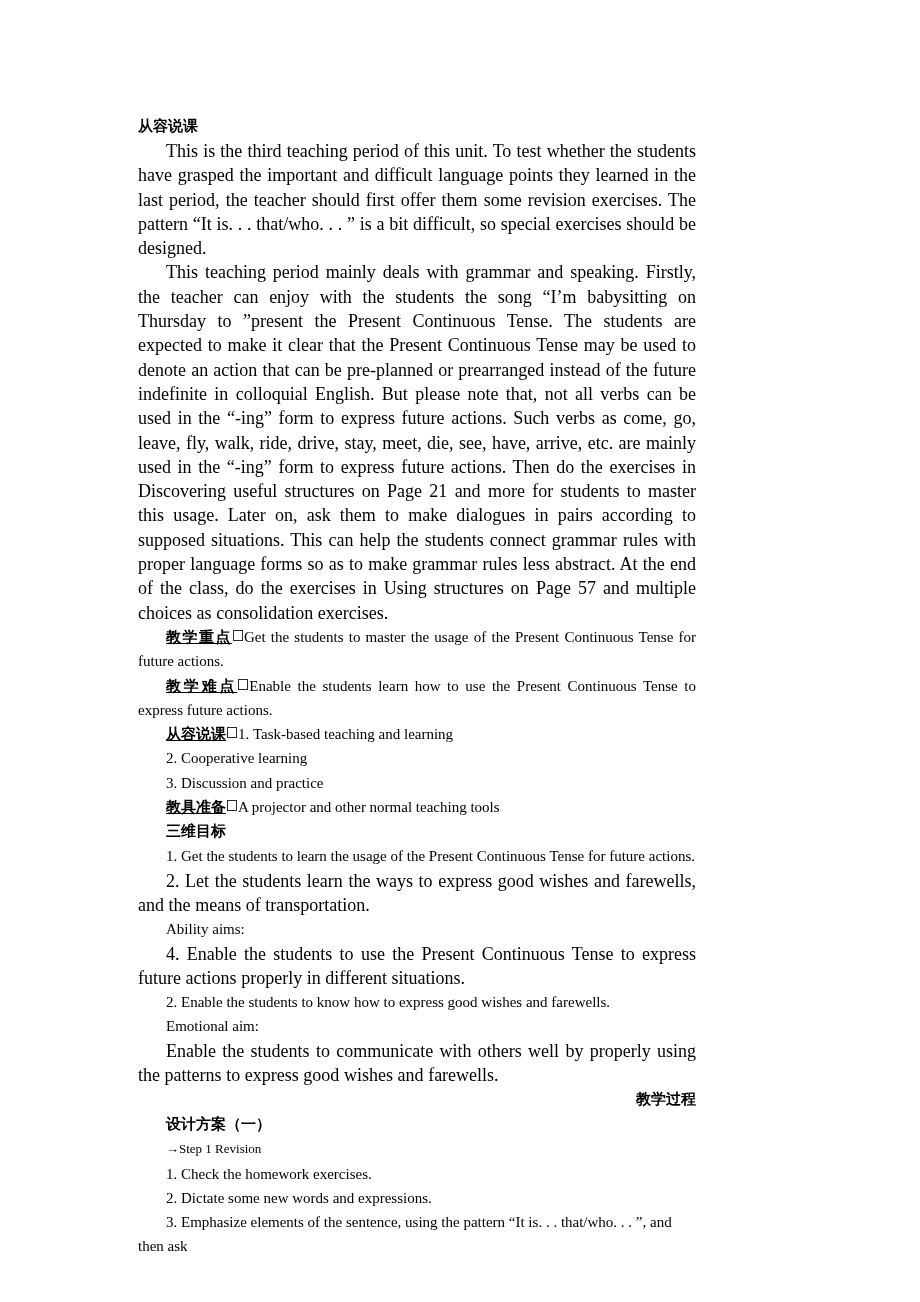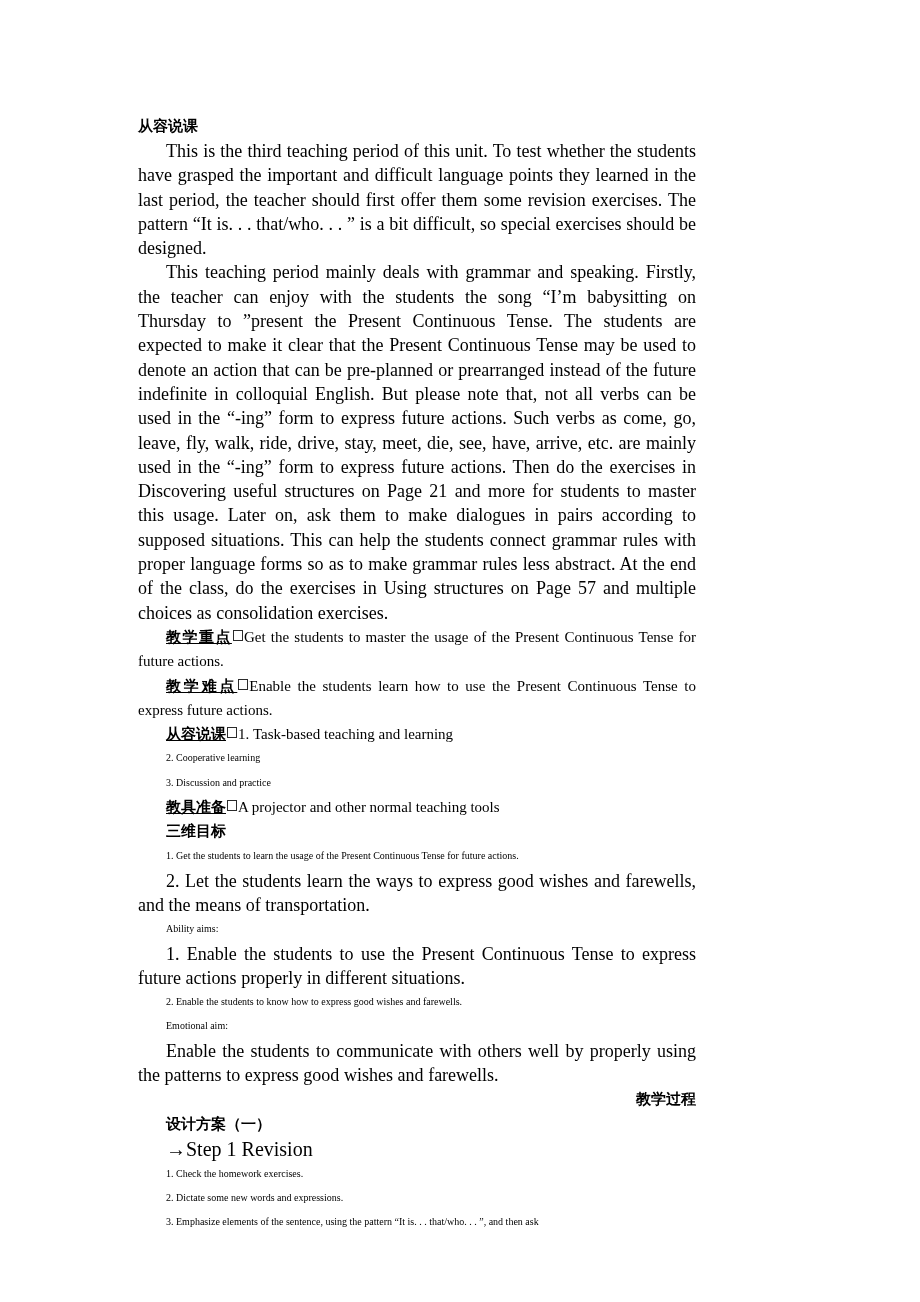--- a/index.html
+++ b/index.html
@@ -40,21 +40,21 @@
     line-height: 24.3px;
     text-align: justify;
     text-justify: inter-word;
     margin: 0;
     text-indent: 28px;
     word-spacing: 0.1px;
   }
 
   
   .line {
-    font-size: 10px;
+    font-size: 15px;
     line-height: 24.3px;
     text-align: left;
     margin: 0;
     text-indent: 28px;
   }
 
   
   .cjk-heading {
     font-family: "DejaVu Sans", "Liberation Sans", sans-serif;
     font-weight: bold;
@@ -97,21 +97,21 @@
     border: 1px solid #2b2b2b;
     box-sizing: border-box;
     vertical-align: 1px;
     margin: 0 1px 0 1px;
   }
   .mixed .rest {
     font-family: Liberation Serif, serif;
   }
 
   .arrow-line {
-    font-size: 20px;
+    font-size: 13px;
     line-height: 24.3px;
     margin: 0;
     text-indent: 28px;
     text-align: left;
   }
 </style>
 </head>
 <body>
 
 <div class="page">
@@ -138,21 +138,21 @@
 
   <div class="cjk-heading">三维目标</div>
 
 
   <p class="line">1. Get the students to learn the usage of the Present Continuous Tense for future actions.</p>
 
   <p class="para">2. Let the students learn the ways to express good wishes and farewells, and the means of transportation.</p>
 
   <p class="line">Ability aims:</p>
 
-  <p class="para">1. Enable the students to use the Present Continuous Tense to express future actions properly in different situations.</p>
+  <p class="para">4. Enable the students to use the Present Continuous Tense to express future actions properly in different situations.</p>
 
   <p class="line">2. Enable the students to know how to express good wishes and farewells.</p>
 
   <p class="line">Emotional aim:</p>
 
   <p class="para">Enable the students to communicate with others well by properly using the patterns to express good wishes and farewells.</p>
 
   <div class="cjk-heading center">教学过程</div>
 
   <div class="cjk-heading">设计方案（一）</div>

